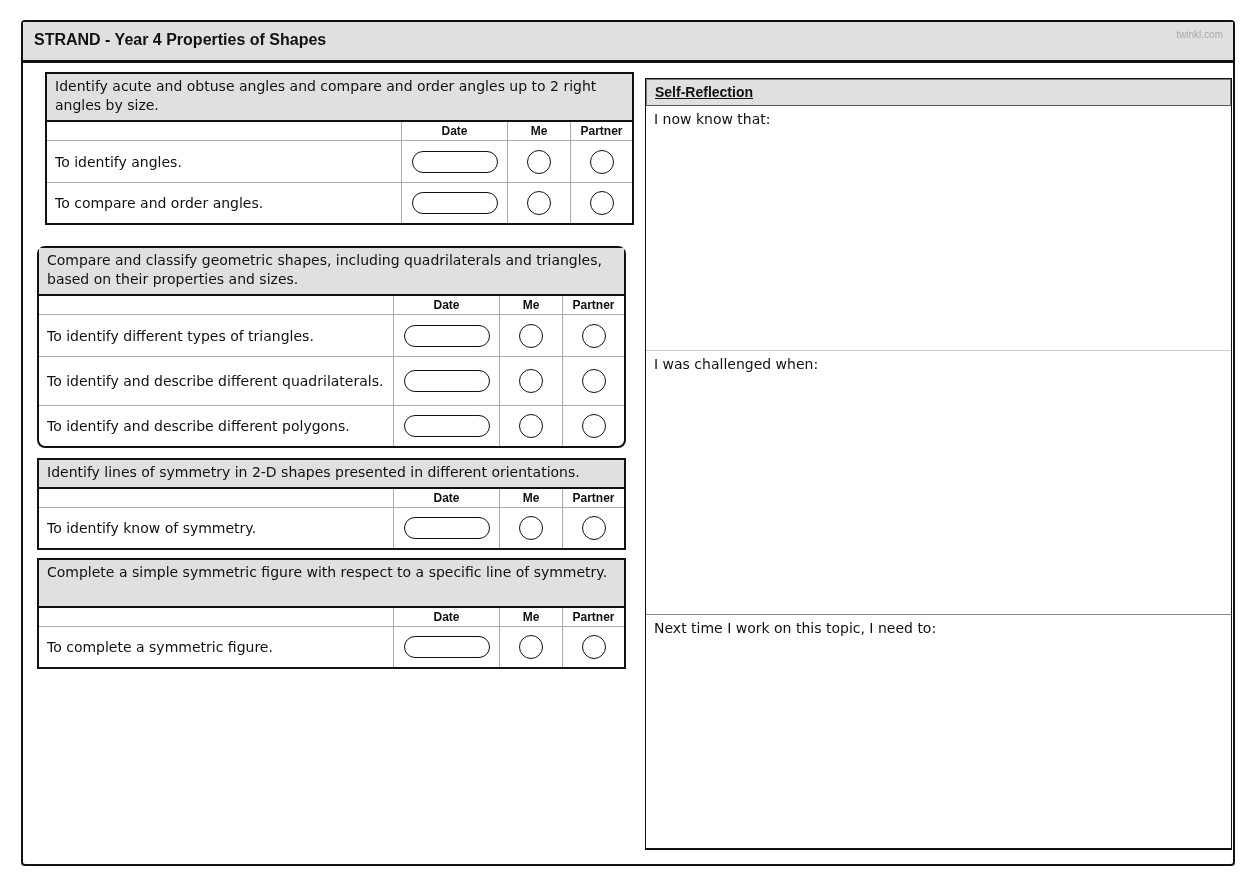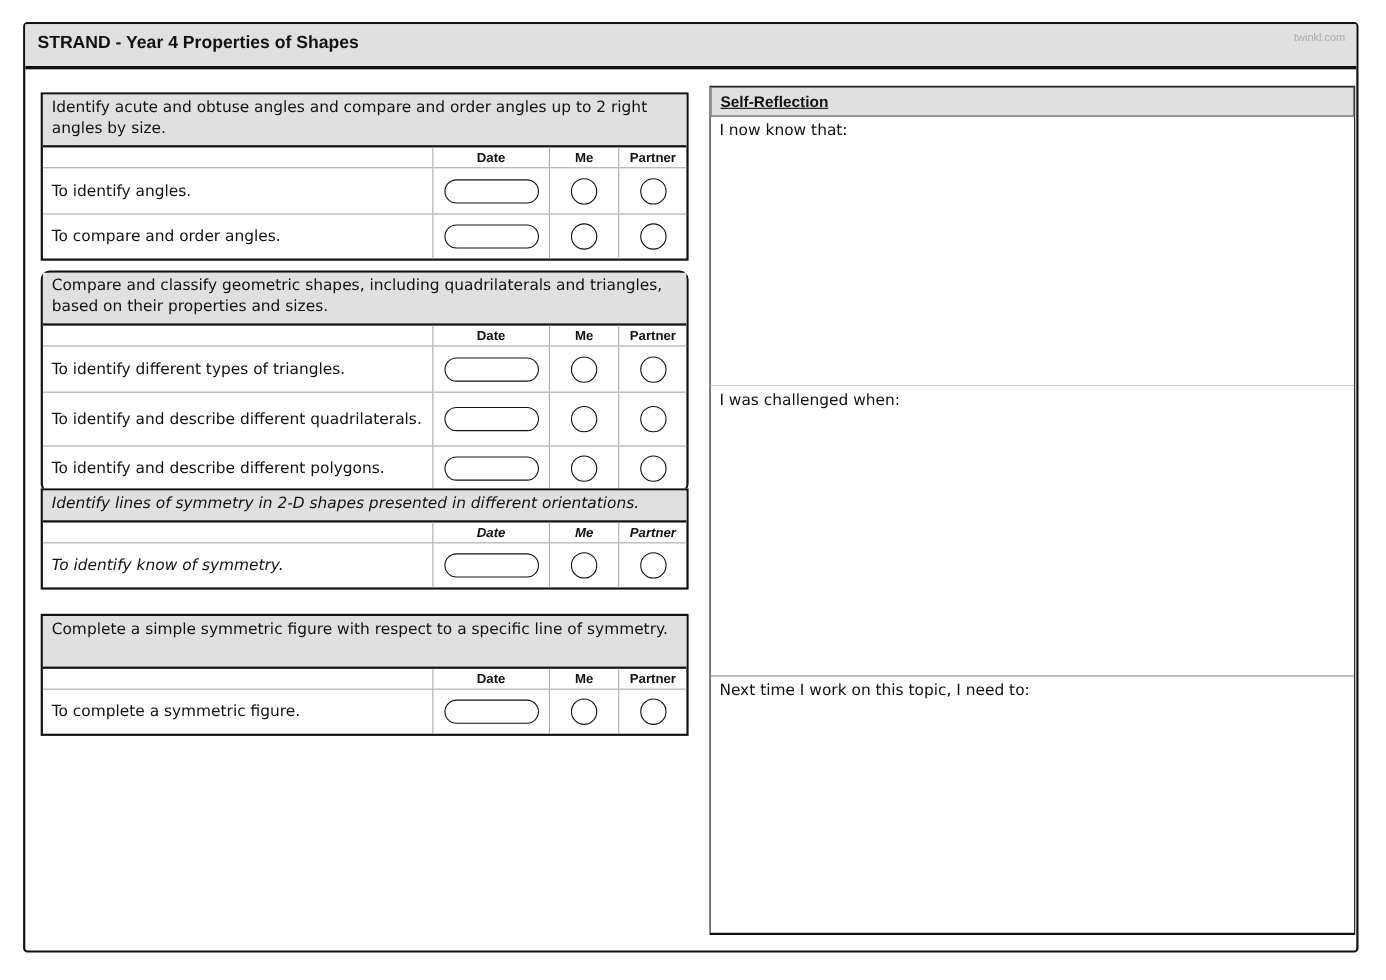--- a/index.html
+++ b/index.html
@@ -28,21 +28,21 @@
 </style>
 </head>
 <body>
 
 <div class="frame">
   <div class="title-bar">
     <span class="title">STRAND - Year 4 Properties of Shapes</span>
     <span class="brand">twinkl.com</span>
   </div>
 
-  <div class="section" style="top:62px;">
+  <div class="section" style="top:50px;margin-left:8px;">
     <div class="sec-head" style="height:48px;">Identify acute and obtuse angles and compare and order angles up to 2 right angles by size.</div>
     <div class="row hdr">
       <div class="c-text"></div>
       <div class="c-date">Date</div>
       <div class="c-me">Me</div>
       <div class="c-partner">Partner</div>
     </div>
     <div class="row" style="height:42px;">
       <div class="c-text">To identify angles.</div>
       <div class="c-date">
@@ -108,21 +108,21 @@
         </div>
       <div class="c-me">
           <div class="circ"></div>
         </div>
       <div class="c-partner">
           <div class="circ"></div>
         </div>
     </div>
   </div>
 
-  <div class="section" style="top:422px;font-style:italic;">
+  <div class="section" style="top:436px;">
     <div class="sec-head" style="height:29px;">Identify lines of symmetry in 2-D shapes presented in different orientations.</div>
     <div class="row hdr">
       <div class="c-text"></div>
       <div class="c-date">Date</div>
       <div class="c-me">Me</div>
       <div class="c-partner">Partner</div>
     </div>
     <div class="row" style="height:41px;">
       <div class="c-text">To identify know of symmetry.</div>
       <div class="c-date">

